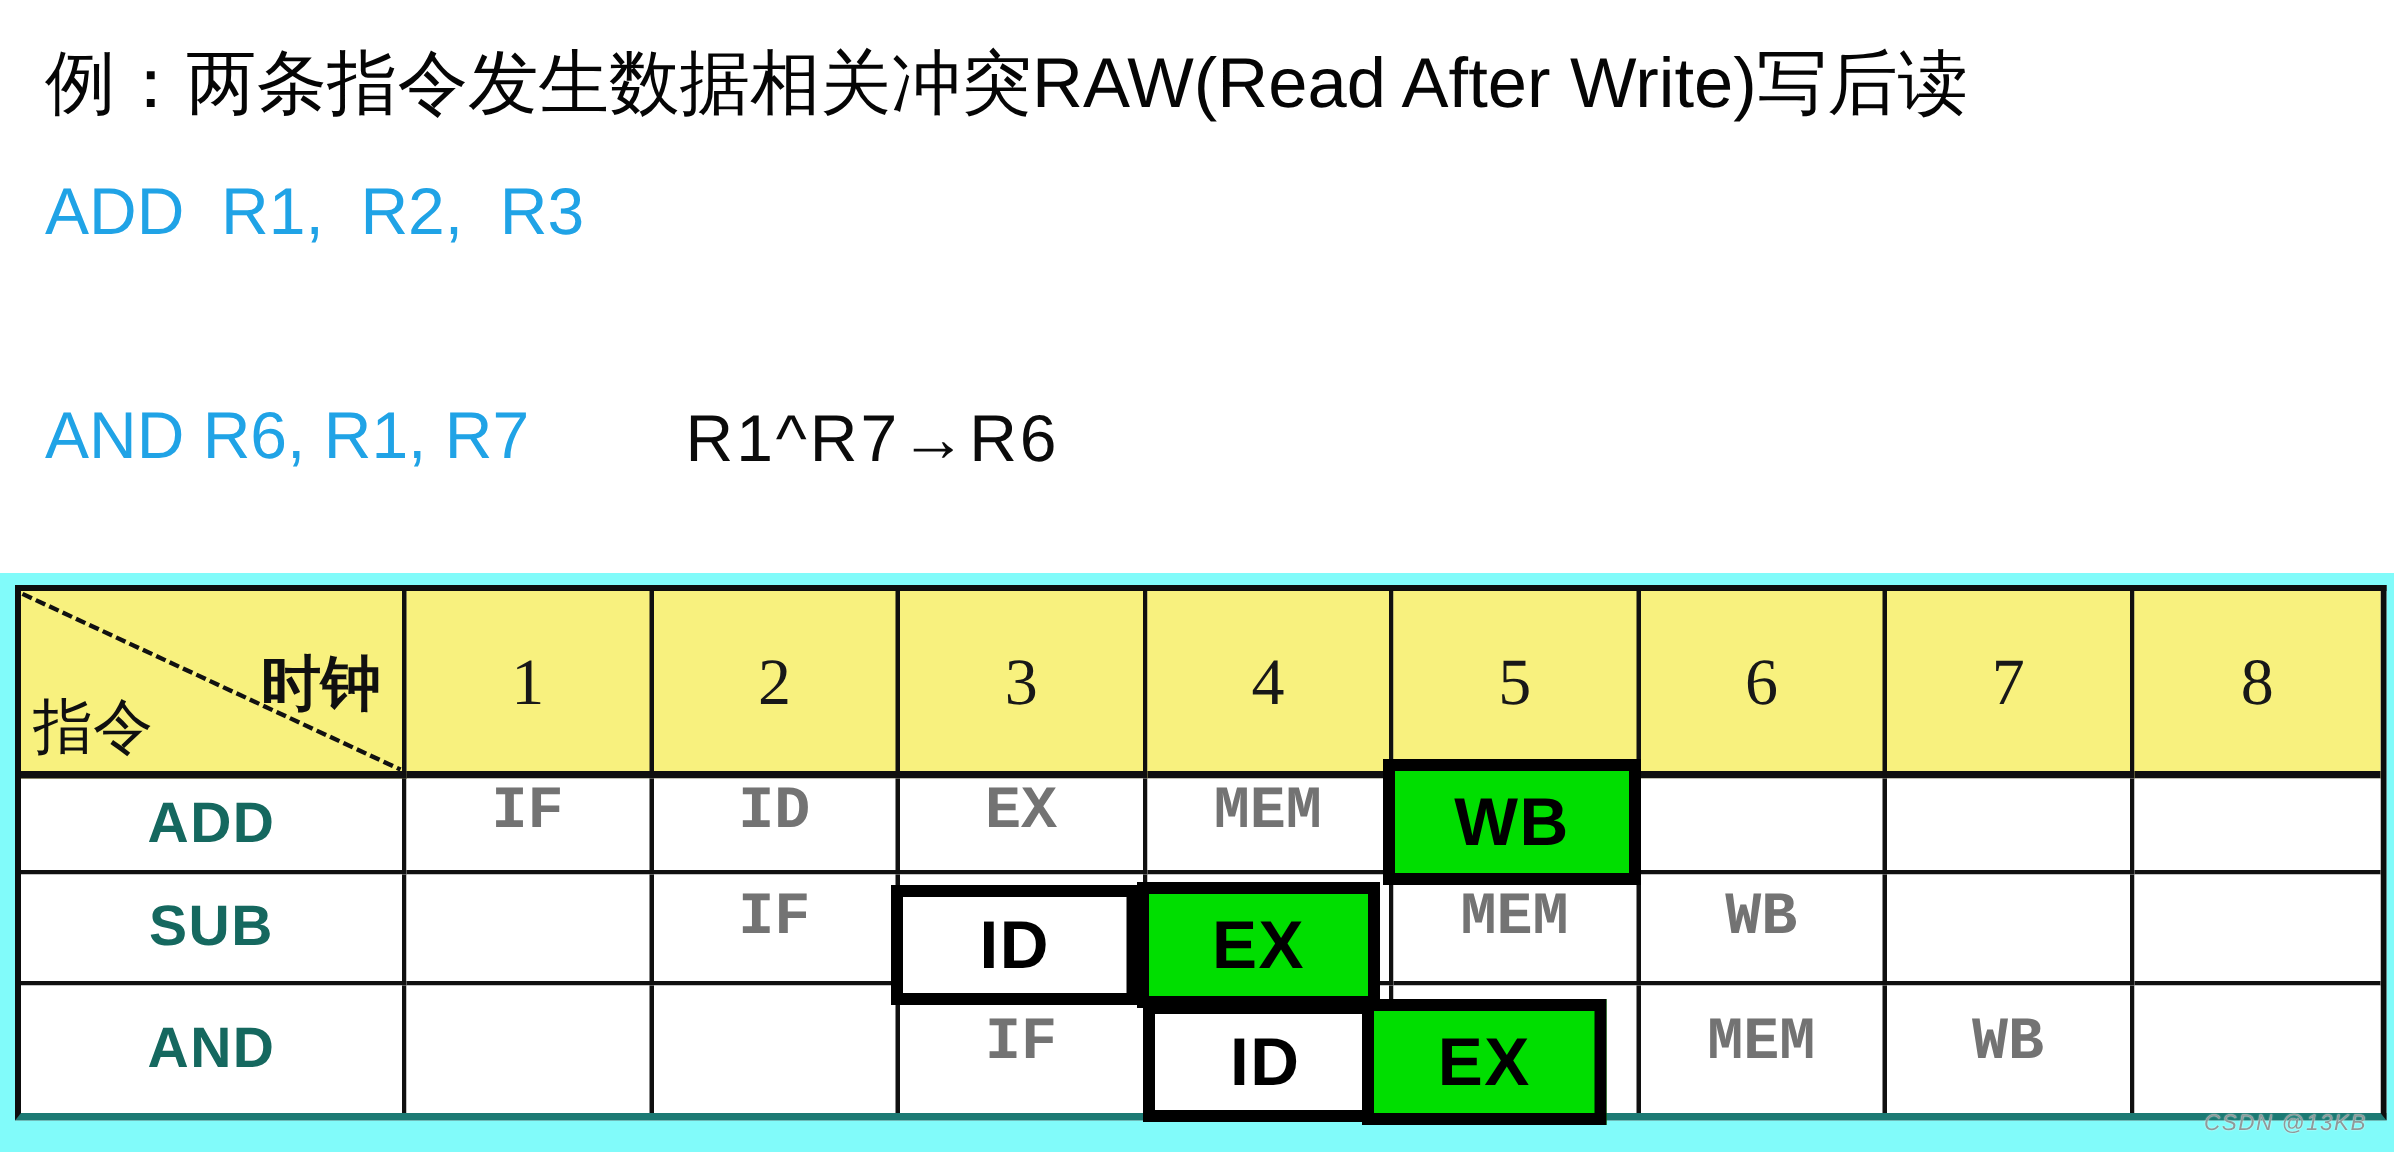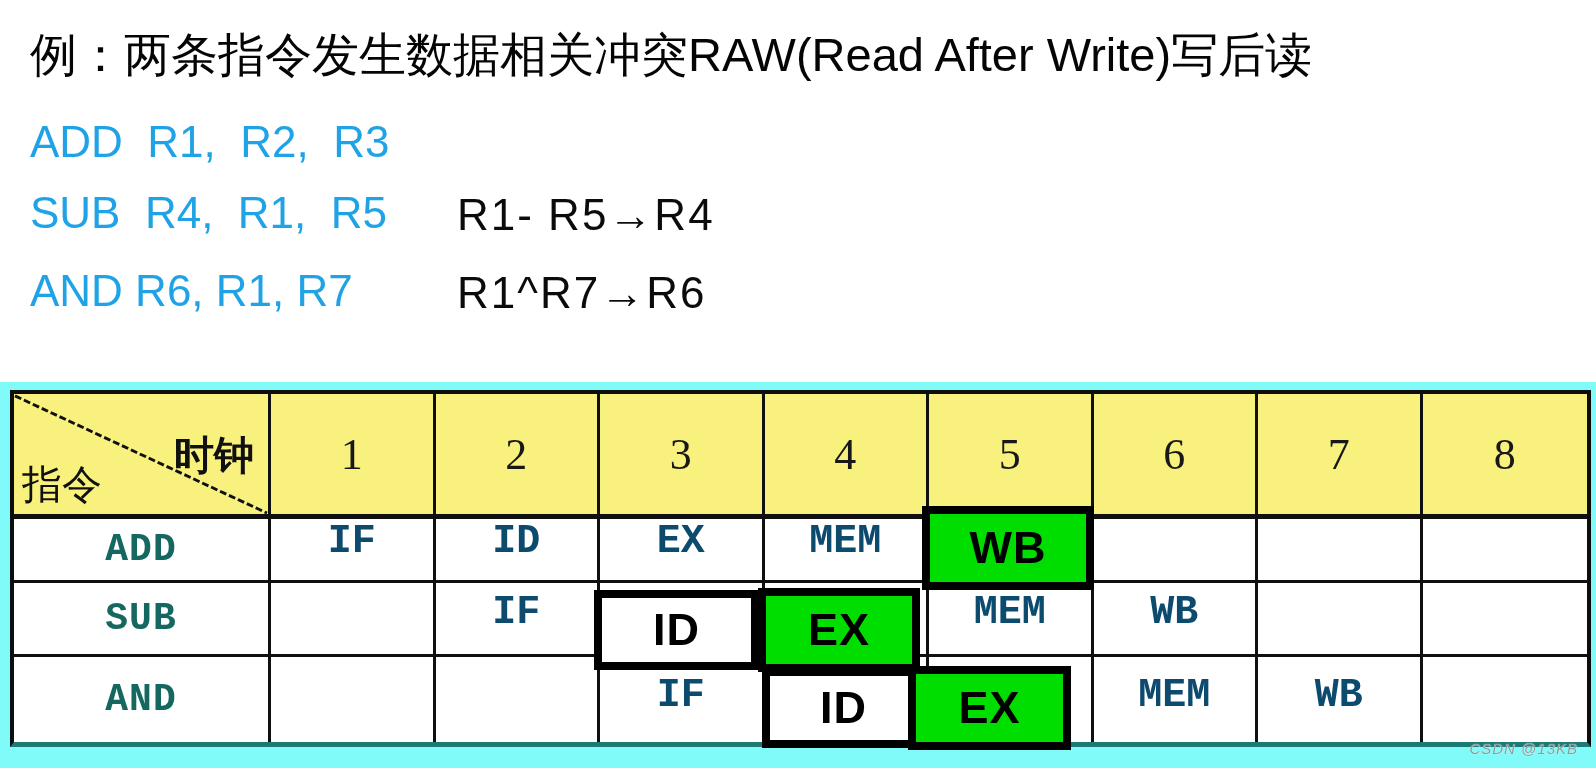--- a/index.html
+++ b/index.html
@@ -56,26 +56,26 @@
   .corner svg { position:absolute; left:0; top:0; width:100%; height:100%; }
   .corner-tr {
     position:absolute; right:14px; top:34px;
     font-weight:700; font-size:40px; color:#101010;margin-left:44px;
   }
   .corner-bl {
     position:absolute; left:8px; bottom:2px;
     font-weight:400; font-size:40px; color:#101010;
   }
   .lbl {
-    font-family:Liberation Mono, monospace; font-weight:700;
+    font-family:Liberation Sans, sans-serif; font-weight:700;
     font-size:38px; color:#15685f; letter-spacing:1px;
   }
   .stage {
     font-family:"Liberation Mono",monospace; font-weight:700;
-    font-size:40px; color:#0c4a6e; align-items:flex-start;
+    font-size:40px; color:#737373; align-items:flex-start;
   }
   .r1 { padding-top:0px; }
   .r2 { padding-top:7px; }
   .r3 { padding-top:16px; }
 
   
   .ov {
     position:absolute; box-sizing:border-box;
     border:8px solid #000000;
     display:flex; align-items:center; justify-content:center;
@@ -98,22 +98,20 @@
 </style>
 </head>
 <body>
 
 <div class="title">例：两条指令发生数据相关冲突RAW(Read After Write)写后读</div>
 
 <div class="code-line line-1">
   <span class="asm">ADD  R1,  R2,  R3</span>
 </div>
 <div class="code-line line-2">
-  <span class="asm">SUB  R4,  R1,  R5</span>
-  <span class="expr">R1- R5→R4</span>
 </div>
 <div class="code-line line-3">
   <span class="asm">AND R6, R1, R7</span>
   <span class="expr">R1^R7→R6</span>
 </div>
 
 <div class="table-wrap">
   <div class="grid">
 
     <div class="cell corner">

